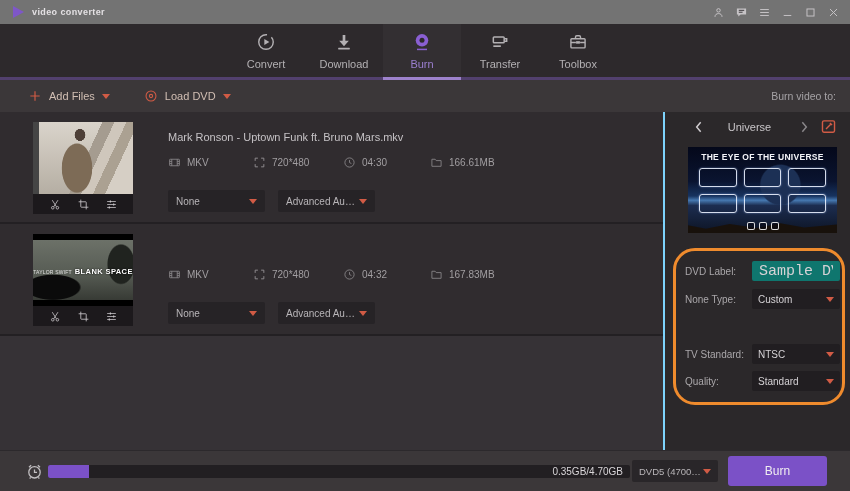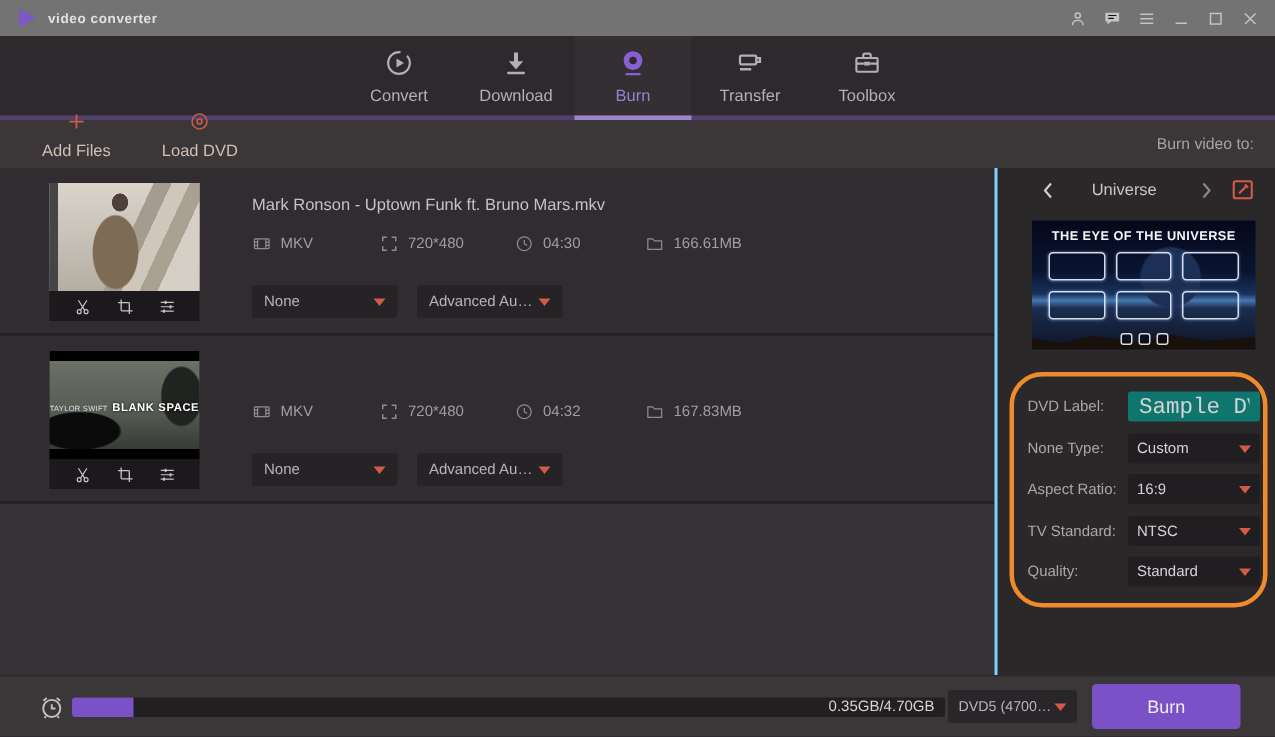--- a/index.html
+++ b/index.html
@@ -24,21 +24,21 @@
   .tab-icon { height:20px; display:flex; align-items:center; }
   .tab-icon svg { width:20px; height:20px; }
   .tab-label { font-size:11px; }
   .tab.active { background:rgba(255,255,255,.03); color:#9b7fd0; }
   .nav-line { position:absolute; top:77px; left:0; right:0; height:3px; background:#52406e; }
   .nav-line-active { position:absolute; top:77px; left:383px; width:78px; height:3px; background:#9d82cc; }
 
   
   .toolbar { position:absolute; top:80px; left:0; right:0; height:32px; background:#3b3739;
              display:flex; align-items:center; padding:0 14px 0 28px; }
-  .tb-btn { display:flex; align-items:center; gap:7px; color:#d2bfb4; font-size:11px; cursor:pointer;flex-direction:column; }
+  .tb-btn { display:flex; align-items:center; gap:7px; color:#d2bfb4; font-size:11px; cursor:pointer; }
   .tb-btn + .tb-btn { margin-left:34px; }
   .tb-btn svg { width:14px; height:14px; }
   .caret { width:0; height:0; border-left:4px solid transparent; border-right:4px solid transparent;
            border-top:5px solid #d15b45; }
   .tb-right { margin-left:auto; display:flex; align-items:center; gap:9px; }
   .burn-to-label { color:#a5a2a5; font-size:10.5px; }
   .select { display:flex; align-items:center; justify-content:space-between; background:#292629;
             border-radius:2px; padding:0 8px; cursor:pointer; }
   .select .sel-value { overflow:hidden; white-space:nowrap; text-overflow:ellipsis; }
   .select.burnto { width:118px; height:22px; color:#c8c5c8; font-size:10px; }
@@ -419,27 +419,20 @@
           <span class="setting-label">DVD Label:</span>
           <input class="dvd-label-input setting-control" type="text" value="Sample DVD" style="">
         </div>
         <div class="setting-row sr1">
           <span class="setting-label">None Type:</span>
           <div class="select setting-select setting-control">
             <span class="sel-value">Custom</span>
             <span class="caret"></span>
           </div>
         </div>
-        <div class="setting-row sr2">
-          <span class="setting-label">Aspect Ratio:</span>
-          <div class="select setting-select setting-control">
-            <span class="sel-value">16:9</span>
-            <span class="caret"></span>
-          </div>
-        </div>
         <div class="setting-row sr4">
           <span class="setting-label">Quality:</span>
           <div class="select setting-select setting-control">
             <span class="sel-value">Standard</span>
             <span class="caret"></span>
           </div>
         </div>
         <div class="setting-row sr3">
           <span class="setting-label">TV Standard:</span>
           <div class="select setting-select setting-control">

